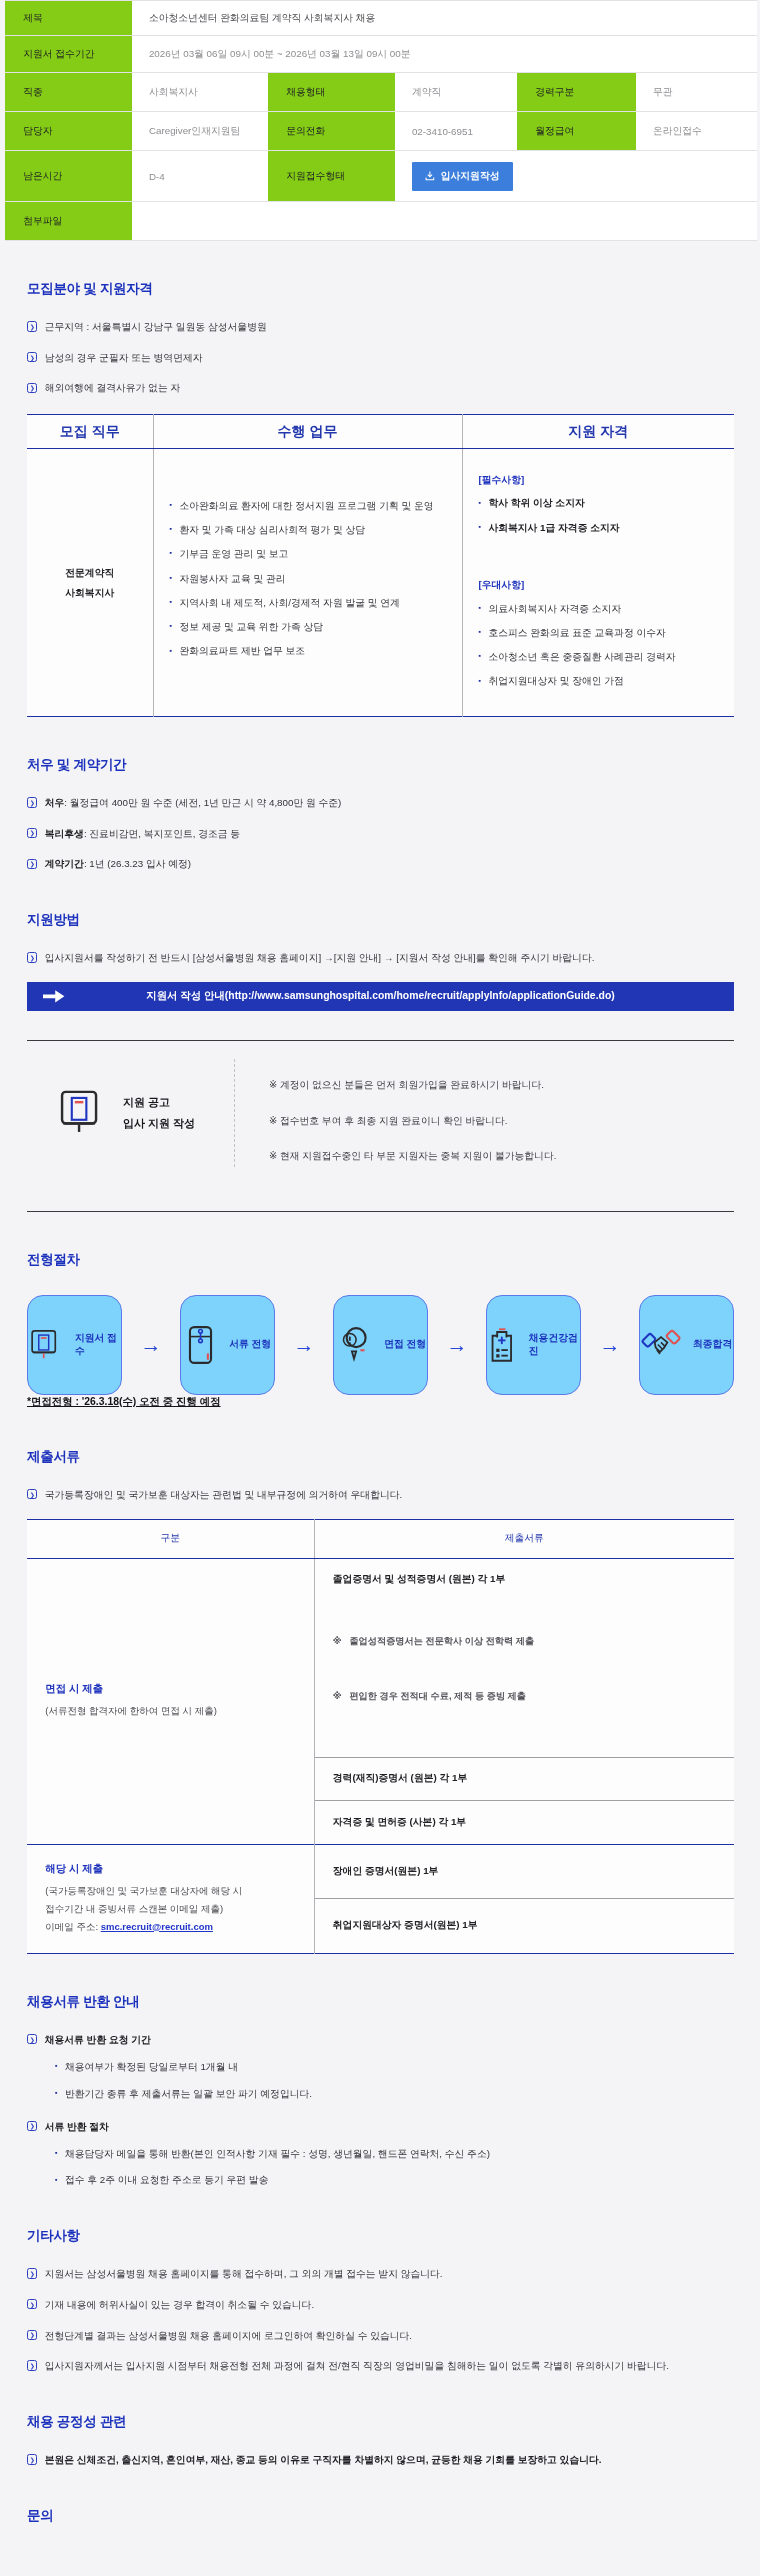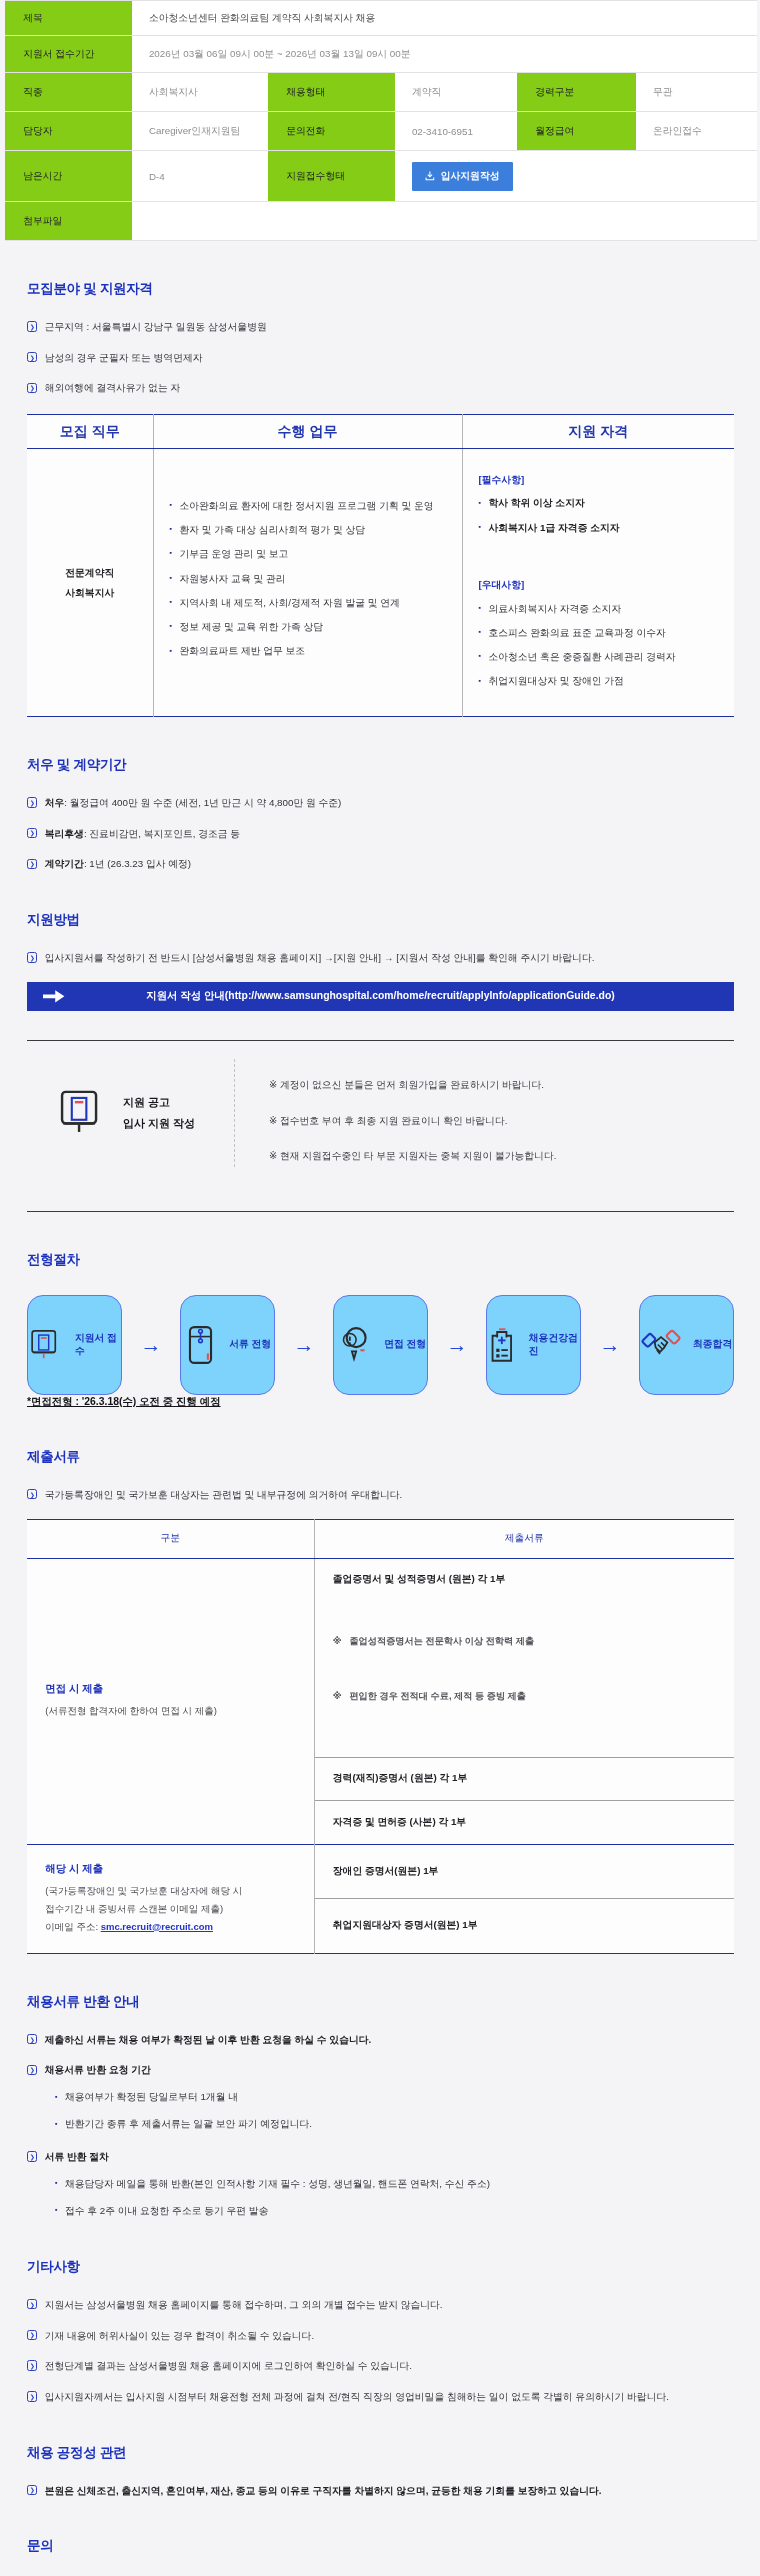--- a/index.html
+++ b/index.html
@@ -437,24 +437,20 @@
     <tr class="doc-sep">
       <td class="doc-val">취업지원대상자 증명서(원본) 1부</td>
     </tr>
   </tbody>
     </table>
 </div>
 
 <div class="section">
   <div class="sec-title">채용서류 반환 안내</div>
 
-  <div class="bullet">
-    <span class="bicon">❯</span>
-    <span class="b-label">제출하신 서류는 채용 여부가 확정된 날 이후 반환 요청을 하실 수 있습니다.</span>
-  </div>
 
   <div class="bullet">
     <span class="bicon">❯</span>
     <span class="b-label">채용서류 반환 요청 기간</span>
   </div>
   <ul class="sub-list">
     <li>
         <span class="sq">▪</span>
         <span>채용여부가 확정된 당일로부터 1개월 내</span>
       </li>

